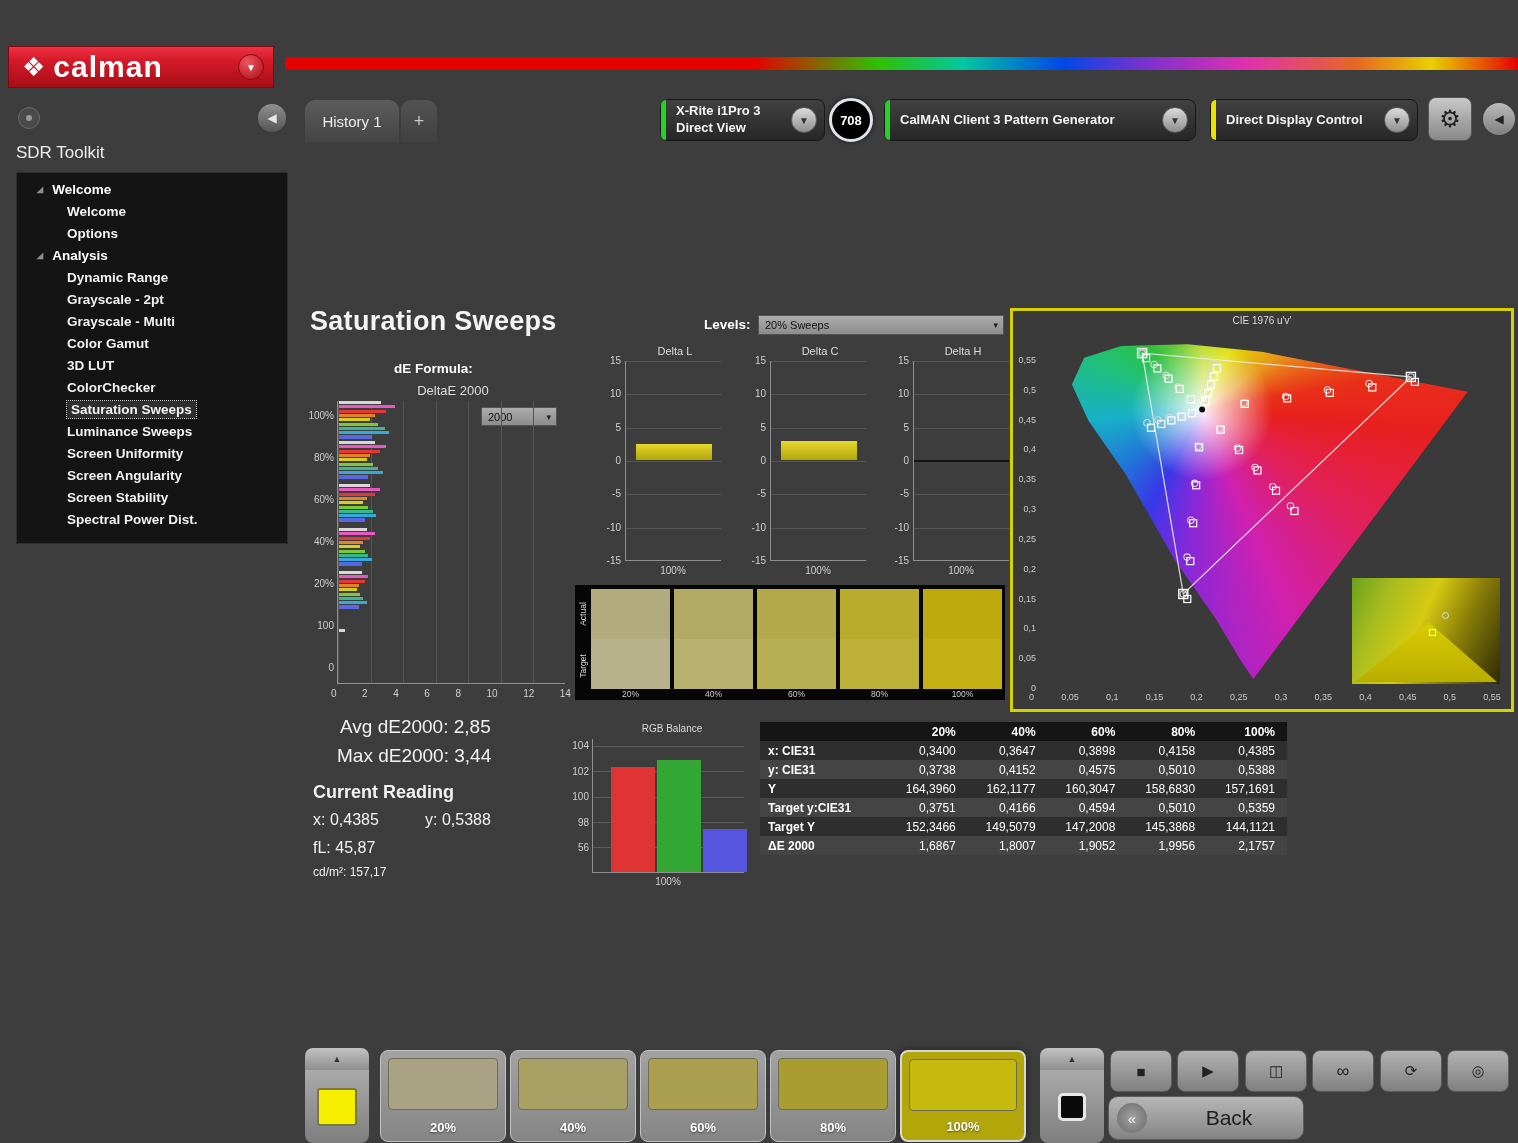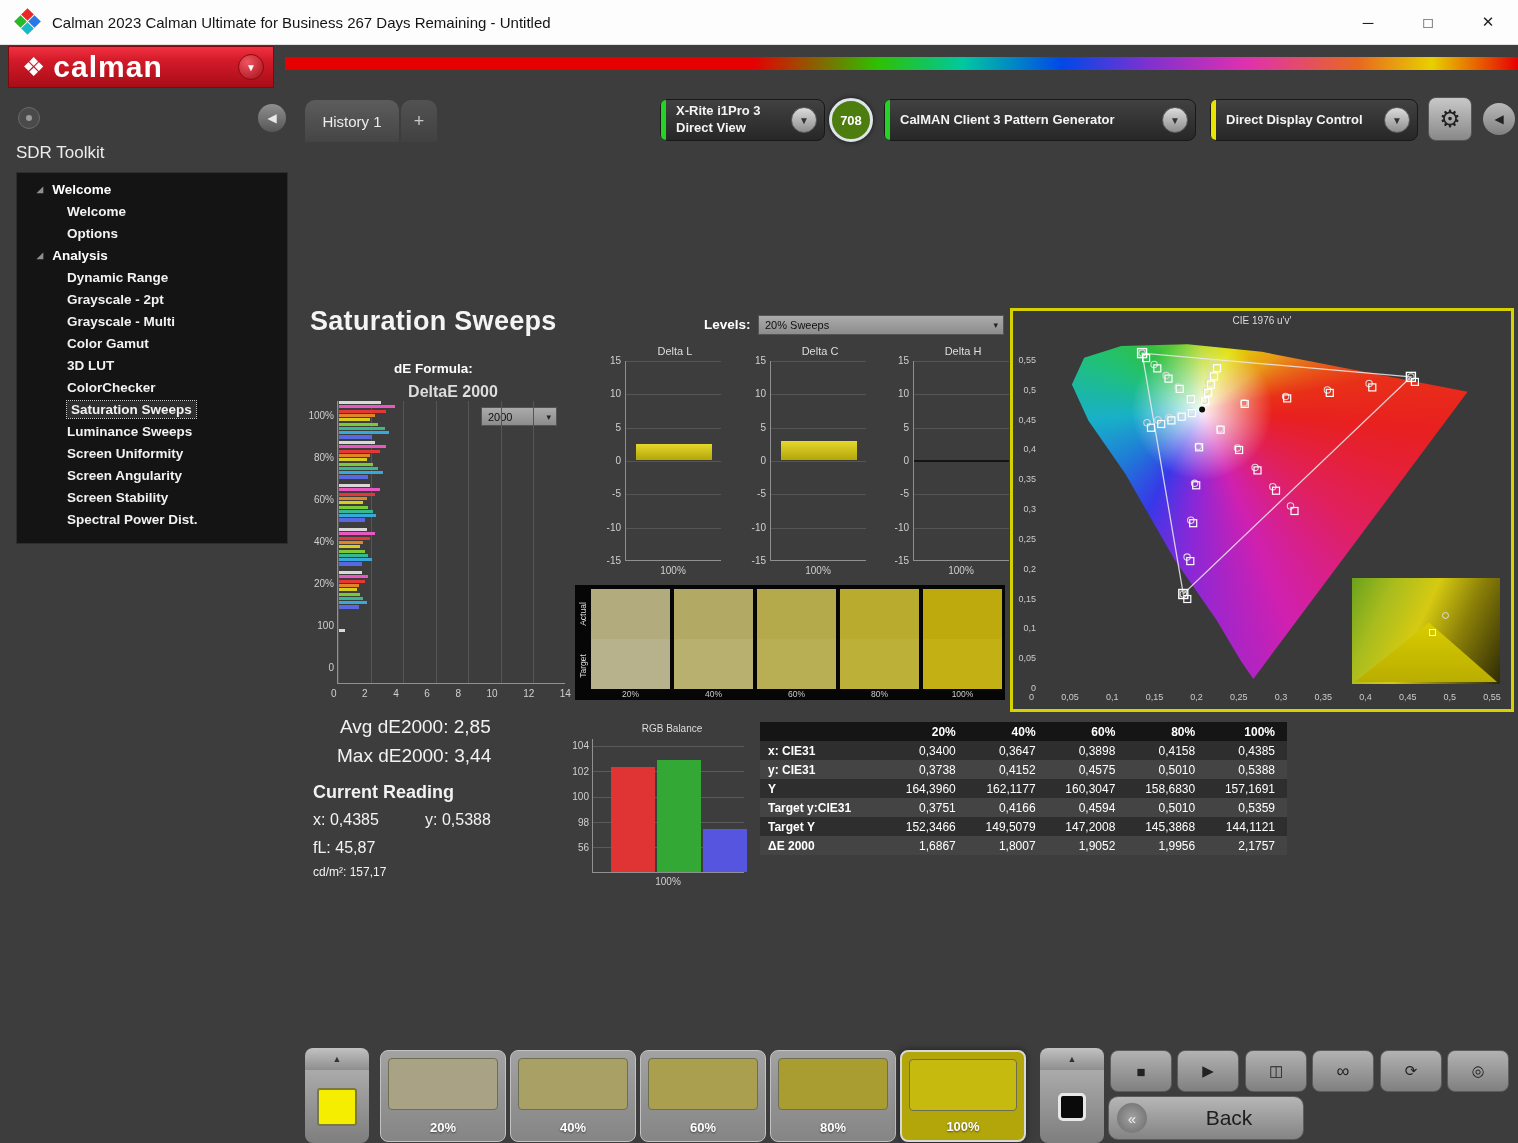--- a/index.html
+++ b/index.html
@@ -49,21 +49,21 @@
   .bar-yellow { background:#e8e400; }
   .device .txt { margin-left:15px; margin-right:38px; color:#f4f4f4; font-weight:bold;
                  font-size:13px; line-height:1.3; white-space:nowrap; }
   .device .dd { position:absolute; right:7px; width:26px; height:26px; border-radius:50%;
                 background:linear-gradient(#dcdcdc,#8e8e8e); border:1px solid #5c5c5c;
                 color:#333; font-size:10px; display:flex; align-items:center; justify-content:center; }
   #meter { left:660px; width:165px; }
   #generator { left:884px; width:312px; }
   #display-ctl { left:1210px; width:208px; }
   .badge-708 { position:absolute; left:829px; top:98px; width:44px; height:44px; border-radius:50%;
-               background:#4d7c0f; border:3px solid #dde4ea; color:#fff; font-size:13px; font-weight:bold;
+               background:#000000; border:3px solid #dde4ea; color:#fff; font-size:13px; font-weight:bold;
                box-shadow:0 0 5px rgba(0,0,0,.6); }
   .gear-btn { position:absolute; left:1428px; top:97px; width:44px; height:44px; border-radius:8px;
               background:linear-gradient(#c8c8c8,#888); border:1px solid #565656; color:#222; font-size:24px; }
   .edge-btn { position:absolute; left:1483px; top:103px; width:32px; height:32px; border-radius:50%;
               background:linear-gradient(#bababa,#808080); color:#222; font-size:12px; }
 
   
   .sb-dot { position:absolute; left:18px; top:107px; width:22px; height:22px; border-radius:50%;
             background:#4a4a4a; border:1px solid #6a6a6a; }
   .sb-dot::after { content:""; position:absolute; left:7px; top:7px; width:6px; height:6px;
@@ -87,21 +87,21 @@
   #levels-label { left:704px; top:317px; }
   #formula-label { left:394px; top:361px; }
   .select { position:absolute; background:linear-gradient(#ababab,#8c8c8c); border:1px solid #545454;
             font-size:11px; color:#101010; display:flex; align-items:center; padding-left:6px; }
   #levels-select { left:758px; top:315px; width:246px; height:20px; }
   #formula-select { left:481px; top:359px; width:76px; height:19px;margin-top:48px; }
   .select .caret { position:absolute; right:5px; font-size:9px; color:#222; }
 
   
   .de-chart { position:absolute; left:307px; top:383px; width:270px; height:322px; }
-  .de-title { text-align:center; padding-left:22px; font-size:16px; color:#ddd; height:18px;font-weight:bold; }
+  .de-title { text-align:center; padding-left:22px; font-size:13px; color:#ddd; height:18px; }
   #de-plot { position:absolute; left:30px; top:18px; width:228px; height:283px;
              border-left:1px solid #909090; border-bottom:1px solid #909090;
              background:repeating-linear-gradient(to right,#555 0,#555 1px,transparent 1px,transparent 32.57px); }
   #de-yticks { position:absolute; left:0; top:28px; width:27px; height:262px; display:flex;
                flex-direction:column; justify-content:space-between; align-items:flex-end;
                font-size:10px; color:#d0d0d0; line-height:10px; }
   #de-xticks { position:absolute; left:24px; top:305px; width:240px; display:flex;
                justify-content:space-between; font-size:10px; color:#d0d0d0; }
   .de-bar { position:absolute; left:1px; height:3.2px; }
 
@@ -219,34 +219,20 @@
   .bn-label { flex:1; text-align:center; font-size:21px; color:#1d1d1d; }
   #back-btn { left:1108px; width:196px; }
   #next-btn { left:1312px; width:180px; }
   .tick { white-space:nowrap; }
 </style>
 </head>
 <body>
 
 <div id="app">
 
-  <div class="titlebar">
-    <div class="app-icon">
-      <span class="ai1"></span>
-        <span class="ai2"></span>
-        <span class="ai3"></span>
-        <span class="ai4"></span>
-    </div>
-    <span class="title-text">Calman 2023 Calman Ultimate for Business 267 Days Remaining  - Untitled</span>
-    <div class="win-controls">
-      <div class="win-btn">─</div>
-      <div class="win-btn">□</div>
-      <div class="win-btn">✕</div>
-    </div>
-  </div>
 
   <div class="logo">
     <span class="logo-mark">❖</span>
     <span class="logo-text">calman</span>
     <span class="logo-dd">▼</span>
   </div>
   <div class="rainbow"></div>
 
   <div class="history-tab cx">History 1</div>
   <div class="add-tab cx">+</div>

